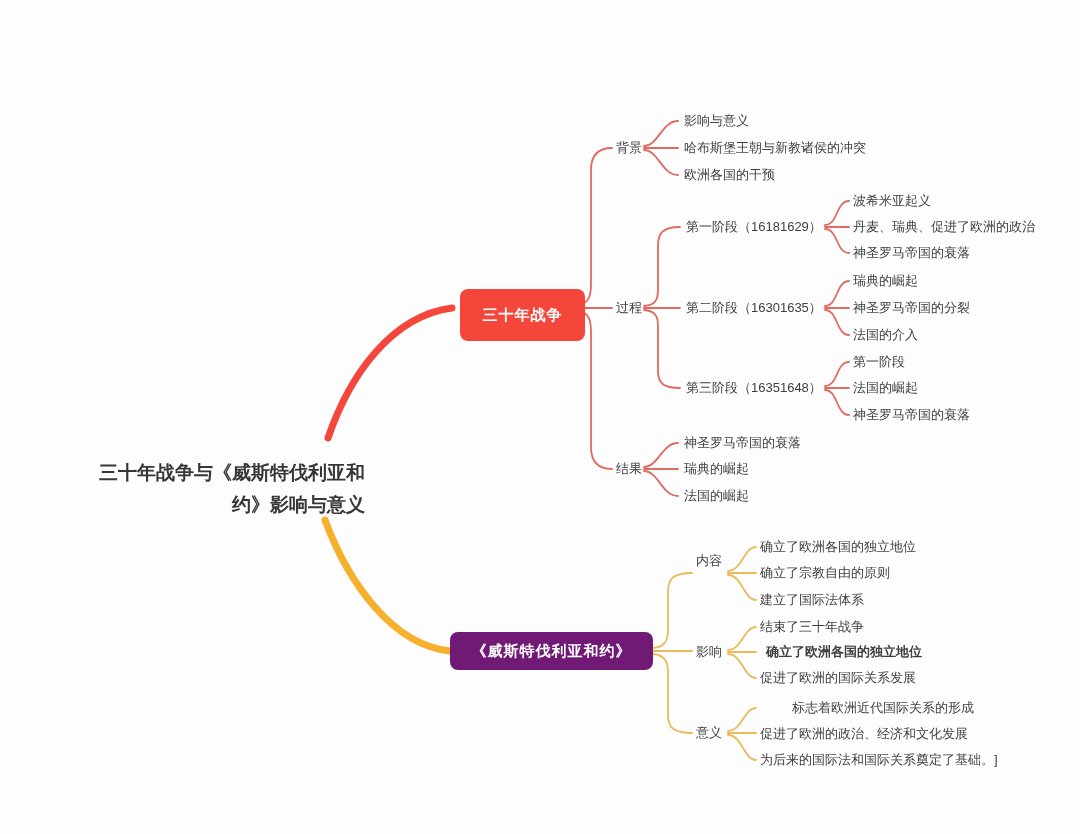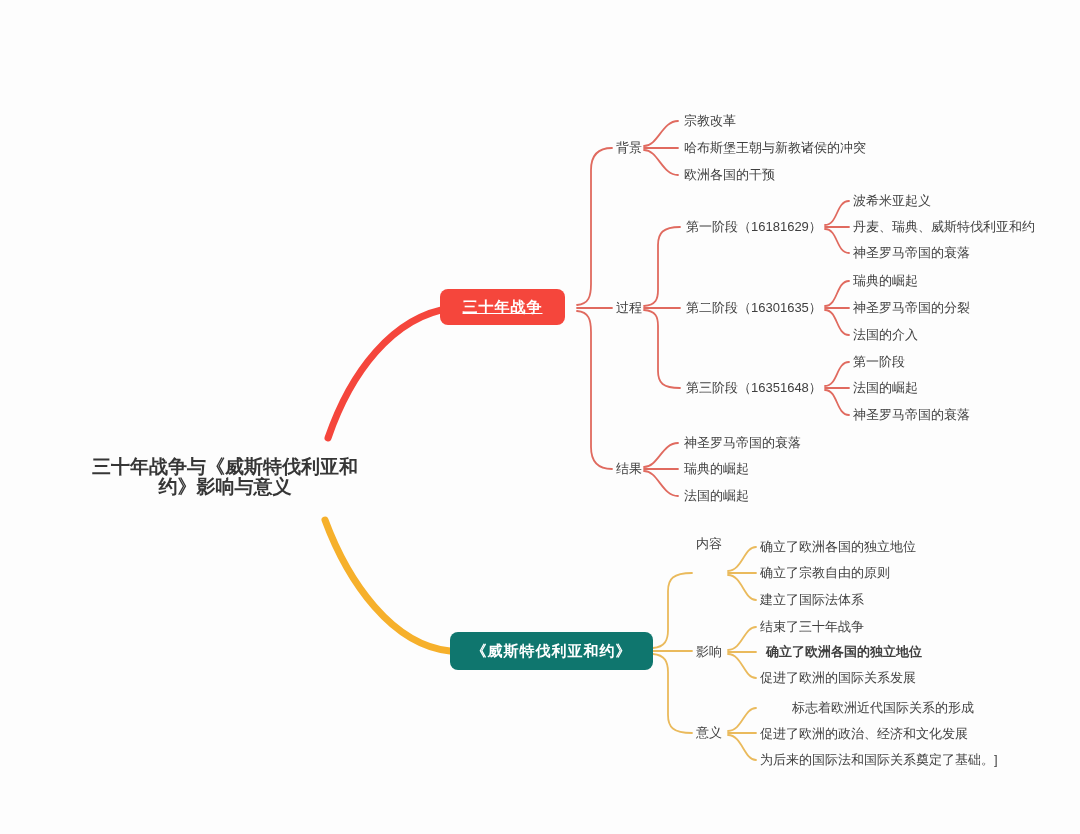--- a/index.html
+++ b/index.html
@@ -10,29 +10,29 @@
   .canvas{
     position:relative;
     width:1080px;height:834px;
     background:#fdfdfd;
     overflow:hidden;
   }
   .wires{position:absolute;left:0;top:0;width:1080px;height:834px;}
   .root-title{
     position:absolute;left:85px;top:457px;width:280px;
     font-size:19px;font-weight:700;color:#363636;
-    text-align:center;line-height:20px;
+    text-align:right;line-height:32px;
   }
   .node{
     position:absolute;display:flex;align-items:center;justify-content:center;
     border-radius:8px;color:#ffffff;font-size:15px;font-weight:700;
     letter-spacing:1px;cursor:default;
   }
   .node.red{background:#f5463c;}
-  .node.yellow{background:#0f766e;}
+  .node.yellow{background:#701a75;}
   .lbl,.leaf{
     position:absolute;white-space:nowrap;
     font-size:13px;color:#3f3f3f;
     transform:translateY(-50%);
   }
 </style>
 </head>
 <body>
 
 <div class="canvas">
@@ -79,51 +79,51 @@
       <path d="M 728 652 H 756"></path>
       <path d="M 728 654 C 742 654 744 678 756 678"></path>
       <path d="M 728 731 C 742 731 744 708 756 708"></path>
       <path d="M 728 733 H 756"></path>
       <path d="M 728 735 C 742 735 744 760 756 760"></path>
     </g>
   </svg>
 
   <div class="root-title">三十年战争与《威斯特伐利亚和约》影响与意义</div>
 
-  <div class="node red" style="left:440px;top:289px;width:125px;height:36px;text-decoration:underline;">三十年战争</div>
+  <div class="node red" style="left:460px;top:289px;width:125px;height:52px;">三十年战争</div>
   <div class="node yellow" style="left:450px;top:632px;width:203px;height:38px;">《威斯特伐利亚和约》</div>
 
   <div class="lbl" style="left:616px;top:148px;">背景</div>
-  <div class="leaf" style="left:684px;top:121px;">宗教改革</div>
+  <div class="leaf" style="left:684px;top:121px;">影响与意义</div>
   <div class="leaf" style="left:684px;top:148px;">哈布斯堡王朝与新教诸侯的冲突</div>
   <div class="leaf" style="left:684px;top:175px;">欧洲各国的干预</div>
 
   <div class="lbl" style="left:616px;top:308px;">过程</div>
 
   <div class="lbl" style="left:686px;top:227px;">第一阶段（16181629）</div>
   <div class="leaf" style="left:853px;top:201px;">波希米亚起义</div>
-  <div class="leaf" style="left:853px;top:227px;">丹麦、瑞典、威斯特伐利亚和约</div>
+  <div class="leaf" style="left:853px;top:227px;">丹麦、瑞典、促进了欧洲的政治</div>
   <div class="leaf" style="left:853px;top:253px;">神圣罗马帝国的衰落</div>
 
   <div class="lbl" style="left:686px;top:308px;text-align:center;">第二阶段（16301635）</div>
   <div class="leaf" style="left:853px;top:281px;">瑞典的崛起</div>
   <div class="leaf" style="left:853px;top:308px;">神圣罗马帝国的分裂</div>
   <div class="leaf" style="left:853px;top:335px;">法国的介入</div>
 
   <div class="lbl" style="left:686px;top:388px;">第三阶段（16351648）</div>
   <div class="leaf" style="left:853px;top:362px;">第一阶段</div>
   <div class="leaf" style="left:853px;top:388px;">法国的崛起</div>
   <div class="leaf" style="left:853px;top:415px;">神圣罗马帝国的衰落</div>
 
   <div class="lbl" style="left:616px;top:469px;">结果</div>
   <div class="leaf" style="left:684px;top:443px;">神圣罗马帝国的衰落</div>
   <div class="leaf" style="left:684px;top:469px;">瑞典的崛起</div>
   <div class="leaf" style="left:684px;top:496px;">法国的崛起</div>
 
-  <div class="lbl" style="left:696px;top:544px;">内容</div>
+  <div class="lbl" style="left:696px;top:561px;">内容</div>
   <div class="leaf" style="left:760px;top:547px;">确立了欧洲各国的独立地位</div>
   <div class="leaf" style="left:760px;top:573px;">确立了宗教自由的原则</div>
   <div class="leaf" style="left:760px;top:600px;">建立了国际法体系</div>
 
   <div class="lbl" style="left:696px;top:652px;">影响</div>
   <div class="leaf" style="left:760px;top:627px;">结束了三十年战争</div>
   <div class="leaf" style="left:766px;top:652px;font-weight:bold;">确立了欧洲各国的独立地位</div>
   <div class="leaf" style="left:760px;top:678px;">促进了欧洲的国际关系发展</div>
 
   <div class="lbl" style="left:696px;top:733px;">意义</div>

